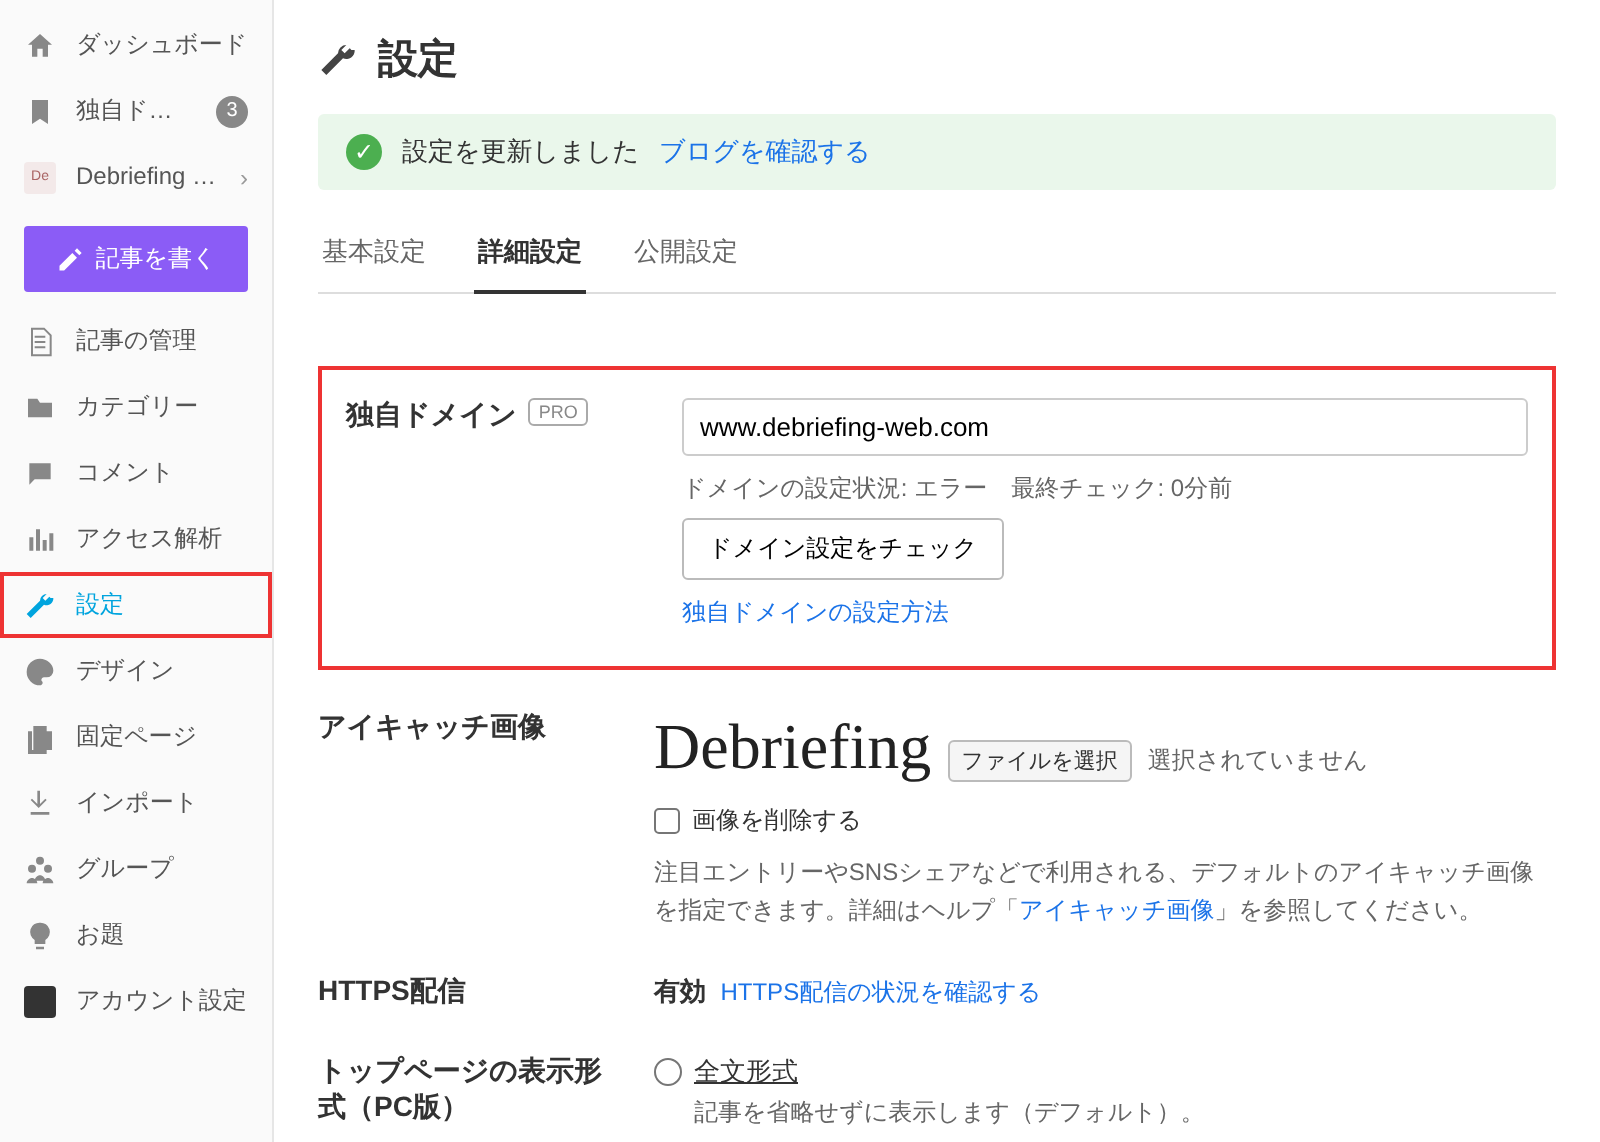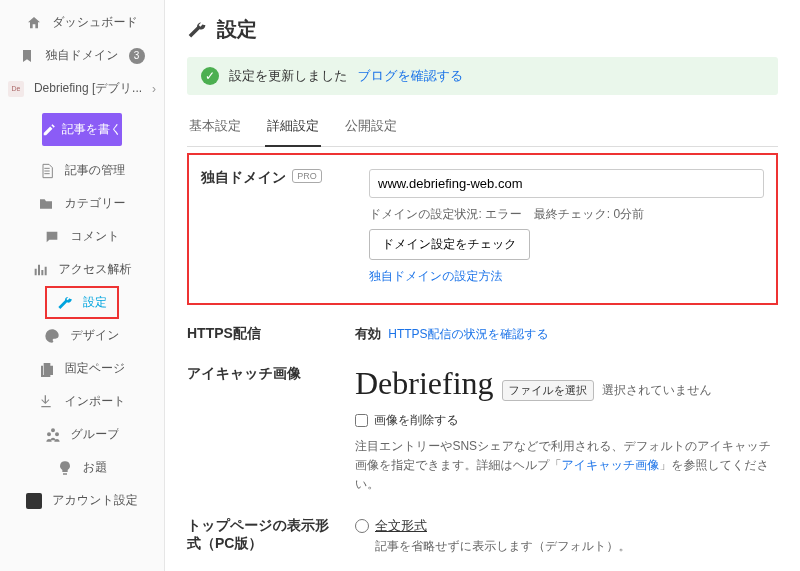--- a/index.html
+++ b/index.html
@@ -1,39 +1,39 @@
 <!DOCTYPE html>
 <html><head>
 <meta charset="utf-8">
 <style>
 * { margin:0; padding:0; box-sizing:border-box; font-family:-apple-system,BlinkMacSystemFont,"Hiragino Kaku Gothic ProN",Meiryo,sans-serif; }
 body { background:#fff; color:#333; font-size:13px; display:flex; width:800px; height:571px; overflow:hidden; }
-.sidebar { width:165px; background:#fafafa; border-right:1px solid #e6e6e6; display:flex; flex-direction:column; padding-top:6px;align-items:center; }
+.sidebar { width:137px; background:#fafafa; border-right:1px solid #e6e6e6; display:flex; flex-direction:column; padding-top:6px; }
 .side-item { display:flex; align-items:center; padding:8px 12px; color:#555; cursor:pointer; font-size:12px; gap:10px; position:relative; }
 .side-item svg,.side-item .ico { width:16px; height:16px; flex-shrink:0; fill:#888; color:#888; }
 .side-item.active { color:#00a4de; }
 .side-item.active svg { fill:#00a4de; }
 .side-item.highlight { outline:2px solid #e33; outline-offset:-2px; }
 .side-item .label { flex:1; white-space:nowrap; overflow:hidden; text-overflow:ellipsis; }
 .side-arrow { font-size:12px; color:#999; }
 .badge { background:#888; color:#fff; border-radius:50%; width:16px; height:16px; font-size:10px; display:flex; align-items:center; justify-content:center; }
 .write-btn { margin:8px 12px; background:#8b5cf6; color:#fff; border:none; padding:8px 0; font-size:12px; border-radius:2px; display:flex; align-items:center; justify-content:center; gap:6px; cursor:pointer; }
 .write-btn svg { width:14px; height:14px; fill:#fff; }
 .blog-ico { width:16px; height:16px; background:#f3e9e9; border-radius:2px; font-size:7px; display:flex; align-items:center; justify-content:center; color:#a66; }
 .avatar-ico { width:16px; height:16px; background:#333; border-radius:2px; }
 .main { flex:1; overflow-y:auto; padding:10px 22px 20px 22px; }
 .page-head { display:flex; align-items:center; gap:10px; padding:6px 0 14px; }
 .page-head svg { width:20px; height:20px; fill:#444; }
 .page-head h1 { font-size:20px; font-weight:600; }
 .alert { background:#eaf7eb; border-radius:3px; padding:10px 14px; display:flex; align-items:center; gap:10px; margin-bottom:14px; font-size:13px; }
 .alert-check { width:18px; height:18px; border-radius:50%; background:#4caf50; color:#fff; display:flex; align-items:center; justify-content:center; font-size:12px; }
 .alert a { color:#1b73e8; text-decoration:none; }
-.tabs { display:flex; border-bottom:1px solid #ddd; gap:22px; margin-bottom:6px; }
+.tabs { display:flex; border-bottom:1px solid #ddd; gap:22px; margin-bottom:36px; }
 .tab { padding:8px 2px 10px; font-size:13px; color:#666; cursor:pointer; }
-.tab.active { color:#333; border-bottom:2px solid #333; font-weight:400; margin-bottom:-1px; }
+.tab.active { color:#333; border-bottom:2px solid #333; font-weight:700; margin-bottom:-1px; }
 .section-box { border:2px solid #e33; padding:14px 12px 18px; margin-bottom:20px; }
 .row { display:flex; gap:18px; margin-bottom:22px; }
 .row-label { width:150px; font-size:14px; font-weight:600; color:#333; display:flex; align-items:flex-start; gap:6px; flex-wrap:wrap; }
 .pro { font-size:9px; border:1px solid #aaa; color:#888; border-radius:3px; padding:1px 4px; font-weight:400; }
 .row-body { flex:1; font-size:13px; }
 .text-input { width:100%; padding:6px 8px; border:1px solid #ccc; border-radius:3px; font-size:13px; }
 .sub { font-size:12px; color:#666; margin-top:8px; }
 .btn { display:inline-block; border:1px solid #bbb; background:#fff; padding:6px 12px; font-size:12px; border-radius:3px; margin-top:6px; cursor:pointer; }
 .link { color:#1b73e8; text-decoration:none; font-size:12px; }
 .eyecatch-img { font-family:Georgia,serif; font-size:32px; font-weight:300; color:#222; display:inline-block; }
@@ -170,50 +170,50 @@
         <input class="text-input" type="text" value="www.debriefing-web.com" style="">
         <div class="sub">ドメインの設定状況: エラー　最終チェック: 0分前</div>
         <button class="btn">ドメイン設定をチェック</button>
         <div style="margin-top:8px;"><a class="link" href="#">独自ドメインの設定方法</a></div>
       </div>
     </div>
   </div>
 
   <div class="row">
     <div class="row-label">
-      <span>HTTPS配信</span>
-    </div>
-    <div class="row-body">
-      <span style="font-weight:600;">有効</span>
-      &nbsp;<a class="link" href="#">HTTPS配信の状況を確認する</a>
-    </div>
-  </div>
-
-  <div class="row">
-    <div class="row-label">
       <span>アイキャッチ画像</span>
     </div>
     <div class="row-body">
       <div class="file-row">
         <span class="eyecatch-img">Debriefing</span>
         <span class="file-btn">ファイルを選択</span>
         <span class="nofile">選択されていません</span>
       </div>
       <label class="check-row">
         <input type="checkbox" style="">
         <span>画像を削除する</span>
       </label>
       <div class="desc">
         <span>注目エントリーやSNSシェアなどで利用される、デフォルトのアイキャッチ画像を指定できます。詳細はヘルプ「</span><a class="link" href="#">アイキャッチ画像</a><span>」を参照してください。</span>
       </div>
     </div>
   </div>
 
   <div class="row">
     <div class="row-label">
+      <span>HTTPS配信</span>
+    </div>
+    <div class="row-body">
+      <span style="font-weight:600;">有効</span>
+      &nbsp;<a class="link" href="#">HTTPS配信の状況を確認する</a>
+    </div>
+  </div>
+
+  <div class="row">
+    <div class="row-label">
       <span>トップページの表示形式（PC版）</span>
 
     </div>
     <div class="row-body">
       <label class="radio-row">
         <input type="radio" name="fmt" style="">
         <span>全文形式</span>
       </label>
       <div class="desc" style="margin-top:2px;margin-left:20px;">記事を省略せずに表示します（デフォルト）。</div>
 

